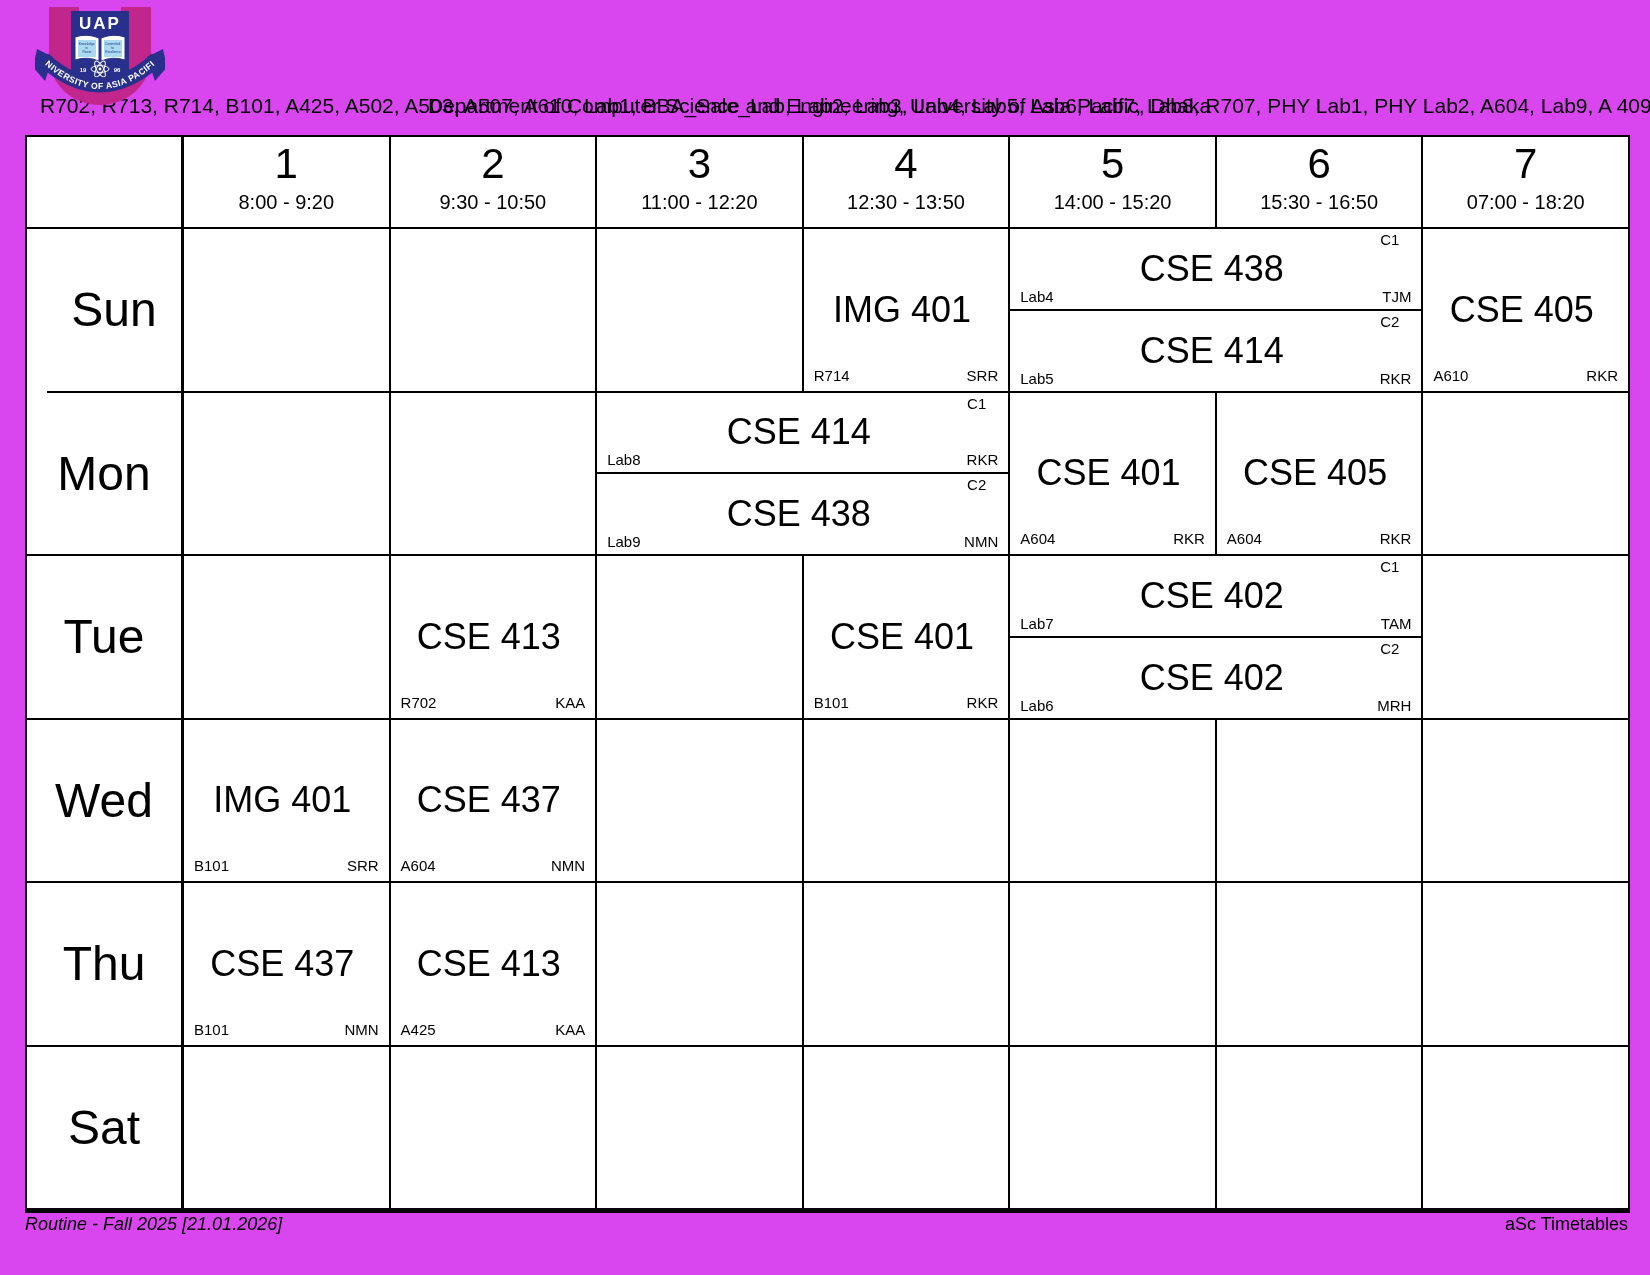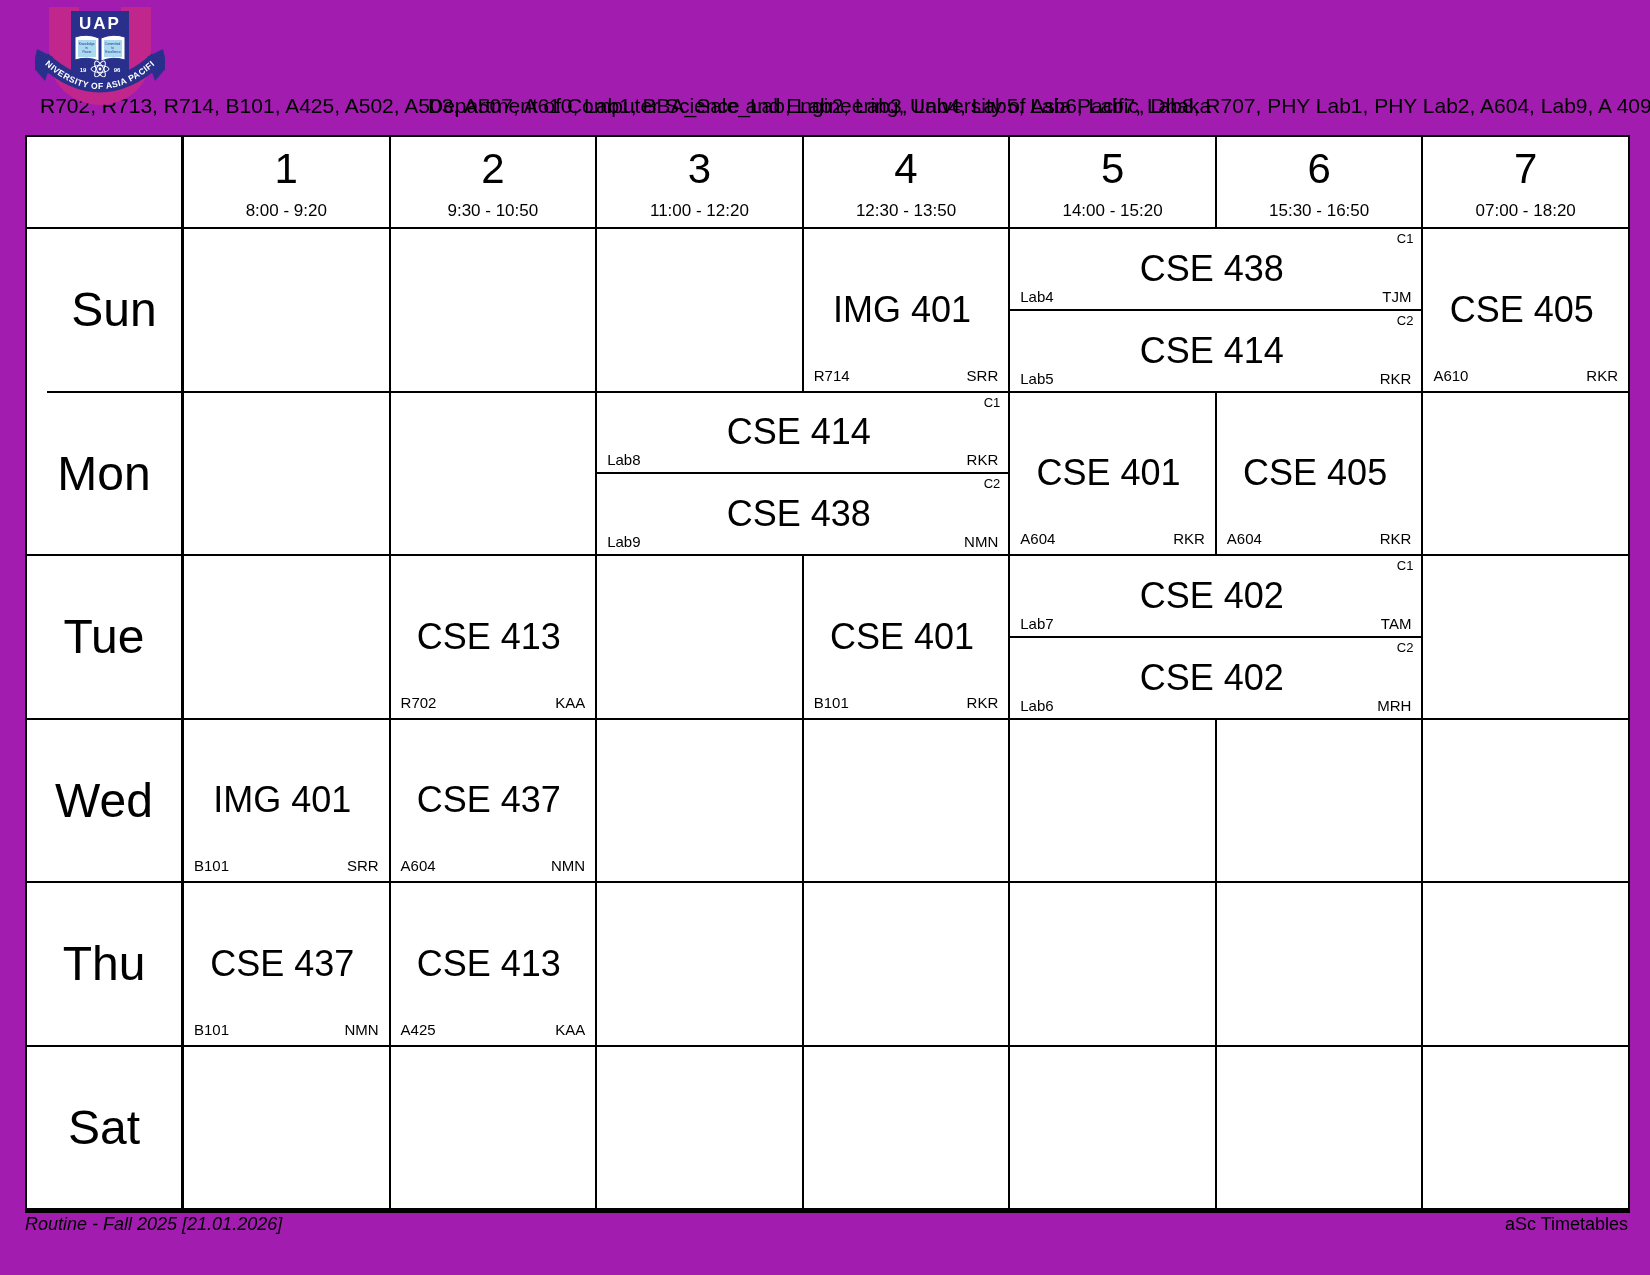--- a/index.html
+++ b/index.html
@@ -1,48 +1,48 @@
 <!DOCTYPE html>
 <html><head>
 <meta charset="utf-8">
 <style>
   html,body{margin:0;padding:0;background:#fff;}
   body{font-family:"Liberation Sans", sans-serif; color:#000;}
-  #page{position:relative;width:1650px;height:1275px;background:#a21caf;overflow:hidden;}
+  #page{position:relative;width:1650px;height:1275px;background:#d946ef;overflow:hidden;}
 
   
   #logo{position:absolute;left:35px;top:5px;width:130px;height:116px;z-index:5;}
   #title{position:absolute;left:0;top:22px;width:1550px;text-align:center;
          font-size:62px;letter-spacing:0px;white-space:nowrap;}
   #subtitle-band{position:absolute;left:0;top:94px;width:1650px;height:30px;}
   #rooms-line{position:absolute;left:40px;top:0;font-size:21px;white-space:nowrap;}
   #dept-line{position:absolute;left:428px;top:0;font-size:21px;white-space:nowrap;}
 
   
   #grid{position:absolute;left:25px;top:135px;width:1603px;height:1073px;
         display:grid;grid-template-columns:157px repeat(7,1fr);
         grid-template-rows:92px repeat(6,1fr);
         border-top:2px solid #000;border-left:2px solid #000;border-bottom:3px solid #000;
         background:#fff;box-sizing:content-box;}
   .cell{border-right:2px solid #000;border-bottom:2px solid #000;position:relative;
         box-sizing:border-box;background:#fff;overflow:hidden;}
   .corner,.day{border-right:3px solid #000;}
   .phead{display:flex;flex-direction:column;align-items:center;}
   .pnum{flex:1;display:flex;align-items:center;justify-content:center;font-size:42px;}
-  .ptime{font-size:17px;margin-bottom:6px;}
+  .ptime{font-size:20px;margin-bottom:13px;}
   .day{display:flex;align-items:center;justify-content:center;font-size:48px;}
   .course{position:absolute;left:0;right:8px;top:50%;transform:translateY(-50%);
           text-align:center;font-size:36px;line-height:1;white-space:nowrap;}
   .meta{position:absolute;left:10px;right:10px;bottom:8px;display:flex;
         justify-content:space-between;font-size:15px;line-height:1;}
   .split{display:flex;flex-direction:column;}
   .half{position:relative;flex:1;overflow:hidden;}
   .half + .half{border-top:2px solid #000;}
   .half .meta{bottom:5px;}
-  .group{position:absolute;top:3px;right:8px;font-size:13px;line-height:1;}
+  .group{position:absolute;top:3px;right:22px;font-size:15px;line-height:1;}
 
   
   #footer-left{position:absolute;left:25px;top:1214px;font-size:18px;font-style:italic;}
   #footer-right{position:absolute;right:22px;top:1214px;font-size:18px;}
 </style>
 </head>
 <body>
 
 <div id="page">
 

